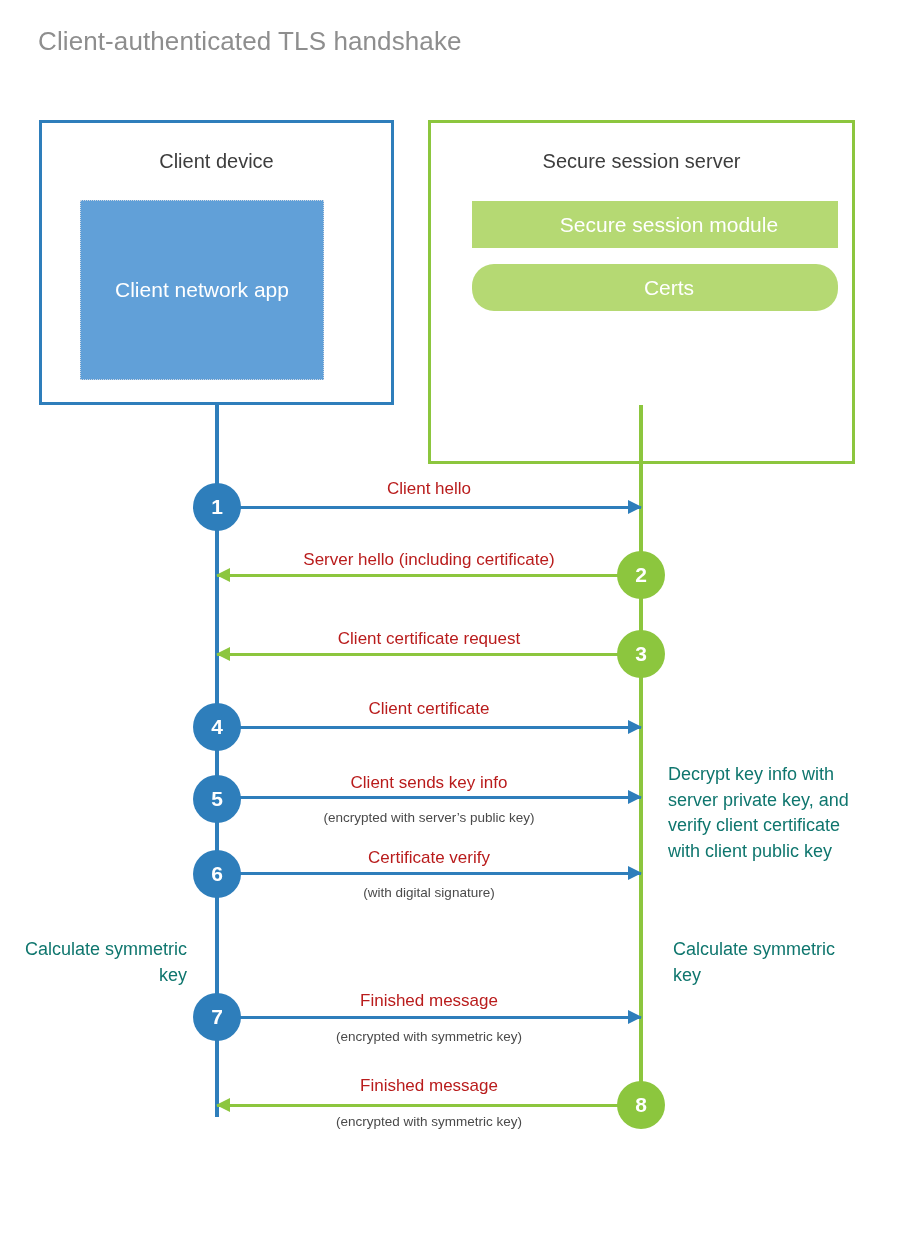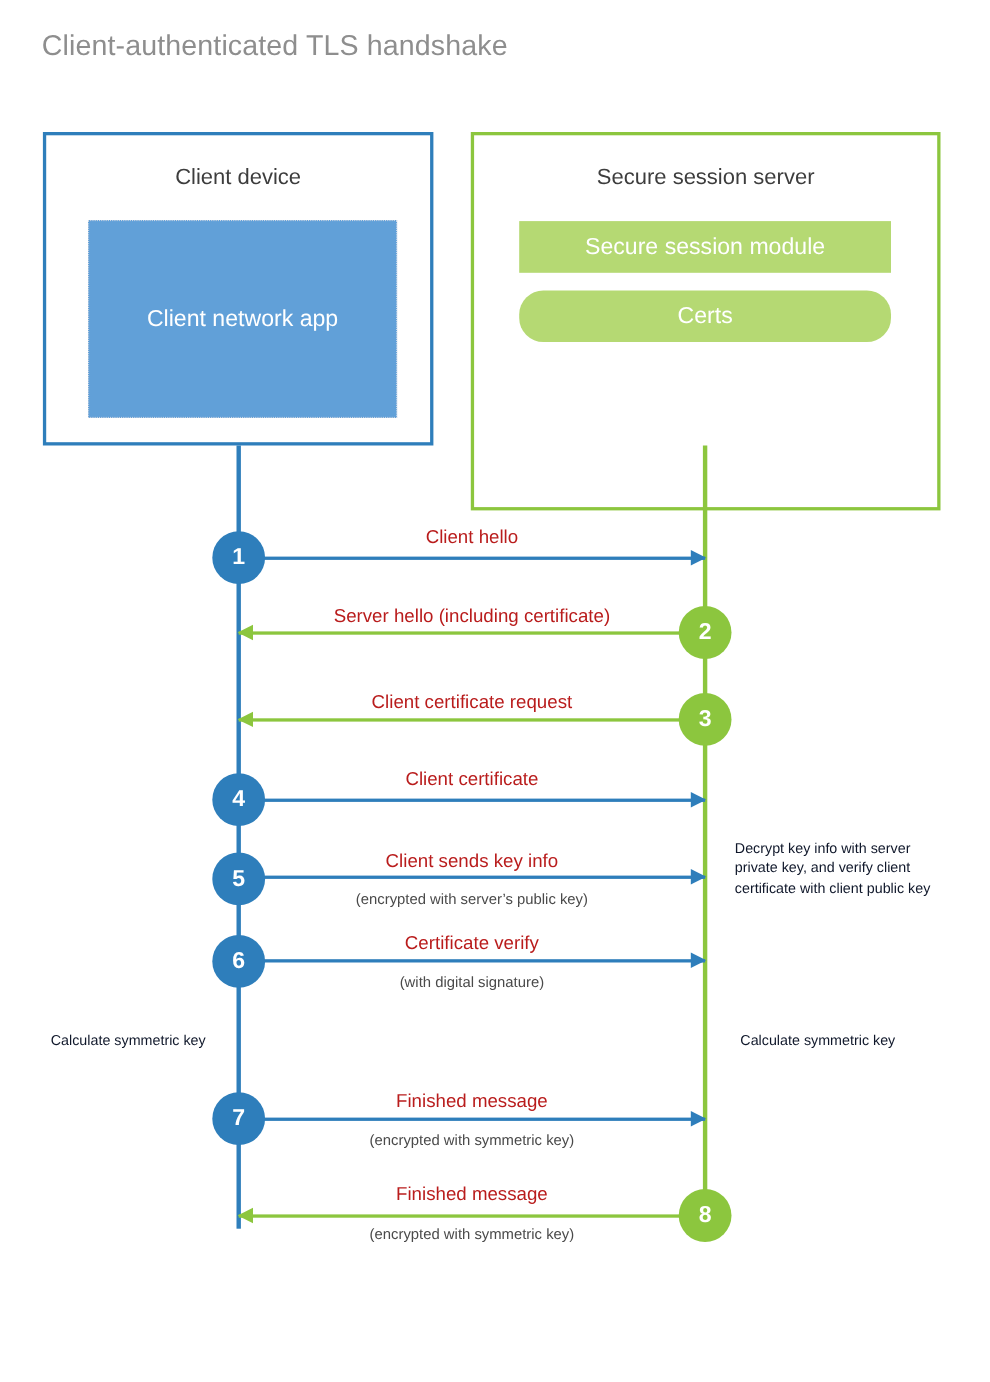--- a/index.html
+++ b/index.html
@@ -57,21 +57,21 @@
     font-size: 20px;
     font-weight: normal;
     color: #3d3d3d;
   }
 
   
   #client-app-block {
     position: absolute;
     left: 38px;
     top: 77px;
-    width: 281px;
+    width: 244px;
     height: 180px;
     background: #61a0d8;
     border: 1px dotted #cfd8e4;
     box-sizing: border-box;
     display: flex;
     align-items: center;
     justify-content: center;
     text-align: right;
     color: #ffffff;
     font-size: 21px;
@@ -84,20 +84,21 @@
     position: absolute;
     left: 41px;
     width: 338px;
     height: 47px;
     background: #b5d973;
     display: flex;
     align-items: center;
     justify-content: center;
     color: #ffffff;
     font-size: 21px;
+    padding-left: 28px;
   }
   #server-bar-0 { top: 78px; }
   #server-bar-1 { top: 141px; border-radius: 22px; }
   #server-bar-2 { top: 204px; }
 
   
   .lifeline {
     position: absolute;
     width: 4px;
   }
@@ -173,23 +174,23 @@
     width: 424px;
     text-align: center;
     font-size: 13.5px;
     color: #4a4a4a;
     white-space: nowrap;
   }
 
   
   .side-note {
     position: absolute;
-    font-size: 13px;
+    font-size: 18px;
     line-height: 1.42;
-    color: #0f172a;
+    color: #0f766e;
   }
   #note-server-decrypt {
     left: 668px;
     top: 762px;
     width: 200px;
     text-align: left;
   }
   #note-client-symkey {
     left: 20px;
     top: 937px;

